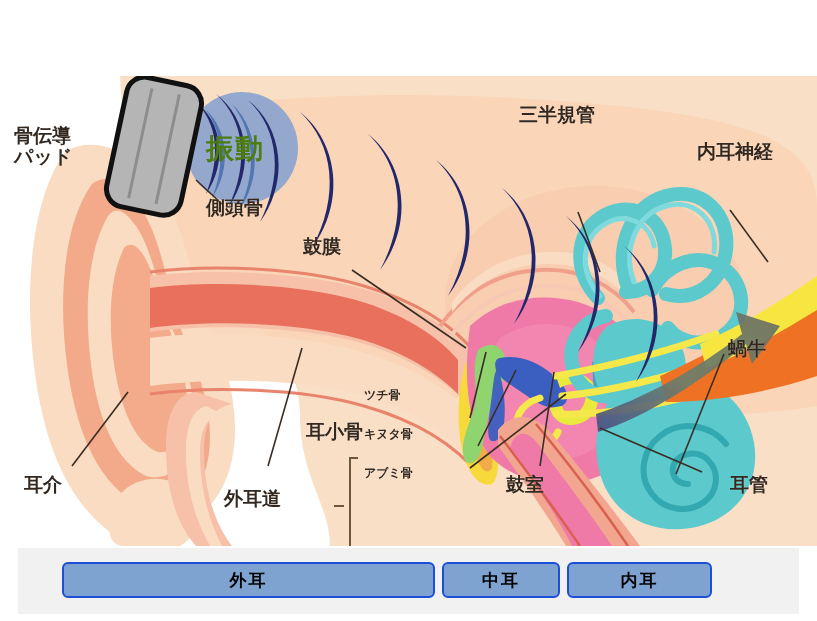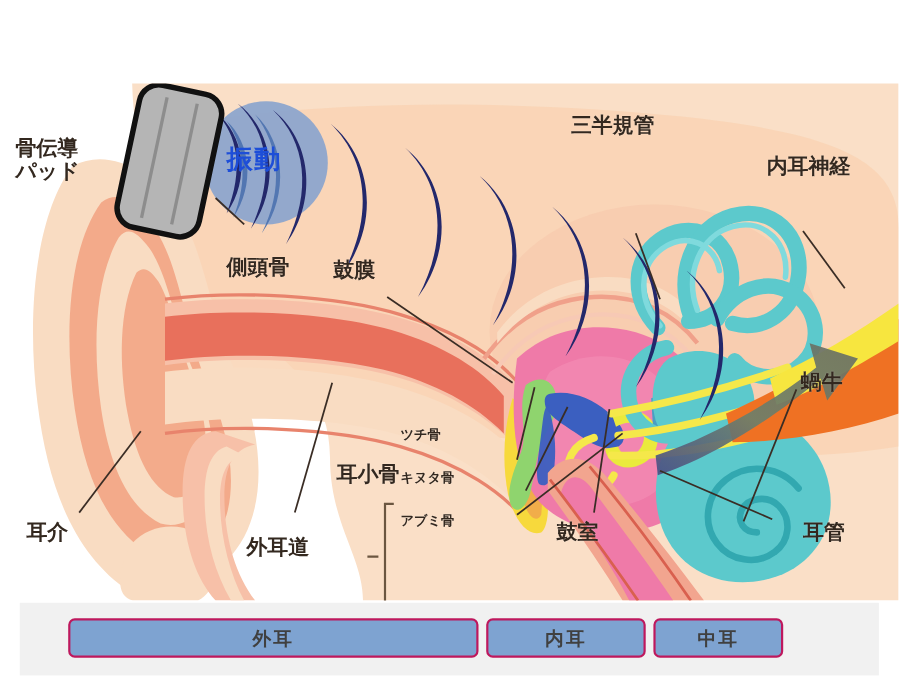--- a/index.html
+++ b/index.html
@@ -24,34 +24,34 @@
   .figure{position:absolute;left:0;top:76px;width:817px;height:470px;}
   .figure svg{display:block;}
 
   
   .lbl{
     position:absolute;color:#33281f;font-weight:700;
     font-size:19px;line-height:1.12;white-space:pre;
     text-shadow:0 0 1px rgba(255,255,255,.55);
   }
   .lbl.small{font-size:12px;}
-  .lbl.white{color:#1d4ed8;text-shadow:none;font-size:24px;letter-spacing:1px;}
+  .lbl.white{color:#4d7c0f;text-shadow:none;font-size:28px;letter-spacing:1px;}
 
   
   .legend-band{
     position:absolute;left:18px;top:548px;width:781px;height:66px;
     background:#f1f1f1;
   }
   .legend-row{
     position:absolute;left:62px;top:562px;height:36px;display:flex;gap:7px;
   }
   .legend-seg{
-    background:#7ea3d1;border:2px solid #be185d;border-radius:6px;
+    background:#7ea3d1;border:2px solid #1d4ed8;border-radius:6px;
     display:flex;align-items:center;justify-content:center;
-    color:#404040;font-size:17px;font-weight:700;letter-spacing:2px;
+    color:#000000;font-size:17px;font-weight:700;letter-spacing:2px;
     box-sizing:border-box;
   }
   .seg-outer{width:373px;}
   .seg-mid{width:118px;}
   .seg-inner{width:145px;}
 </style>
 </head>
 <body>
 
 <div id="stage">
@@ -181,21 +181,21 @@
           <path d="M358 382 L350 382 L350 478 L358 478"></path>
           <line x1="344" y1="430" x2="334" y2="430"></line>
         </g>
       </g>
     </svg>
 
     <div class="lbl" style="left:14px;top:49px;"><span>骨伝導</span><br><span>パッド</span></div>
 
     <div class="lbl white" style="left:206px;top:57px;">振動</div>
 
-    <div class="lbl" style="left:206px;top:121px;margin-top:36px;">側頭骨</div>
+    <div class="lbl" style="left:206px;top:121px;">側頭骨</div>
 
     <div class="lbl" style="left:519px;top:28px;">三半規管</div>
 
     <div class="lbl" style="left:697px;top:29px;margin-top:36px;">内耳神経</div>
 
     <div class="lbl" style="left:303px;top:160px;">鼓膜</div>
 
     <div class="lbl" style="left:728px;top:262px;">蝸牛</div>
 
     <div class="lbl" style="left:24px;top:398px;">耳介</div>
@@ -208,17 +208,17 @@
     <div class="lbl small" style="left:364px;top:391px;">アブミ骨</div>
 
     <div class="lbl" style="left:506px;top:398px;">鼓室</div>
 
     <div class="lbl" style="left:730px;top:398px;">耳管</div>
   </div>
 
   <div class="legend-band"></div>
   <div class="legend-row">
     <div class="legend-seg seg-outer">外耳</div>
+    <div class="legend-seg seg-mid">中耳</div>
     <div class="legend-seg seg-inner">内耳</div>
-    <div class="legend-seg seg-mid">中耳</div>
   </div>
 
 </div>
 
 </body></html>

